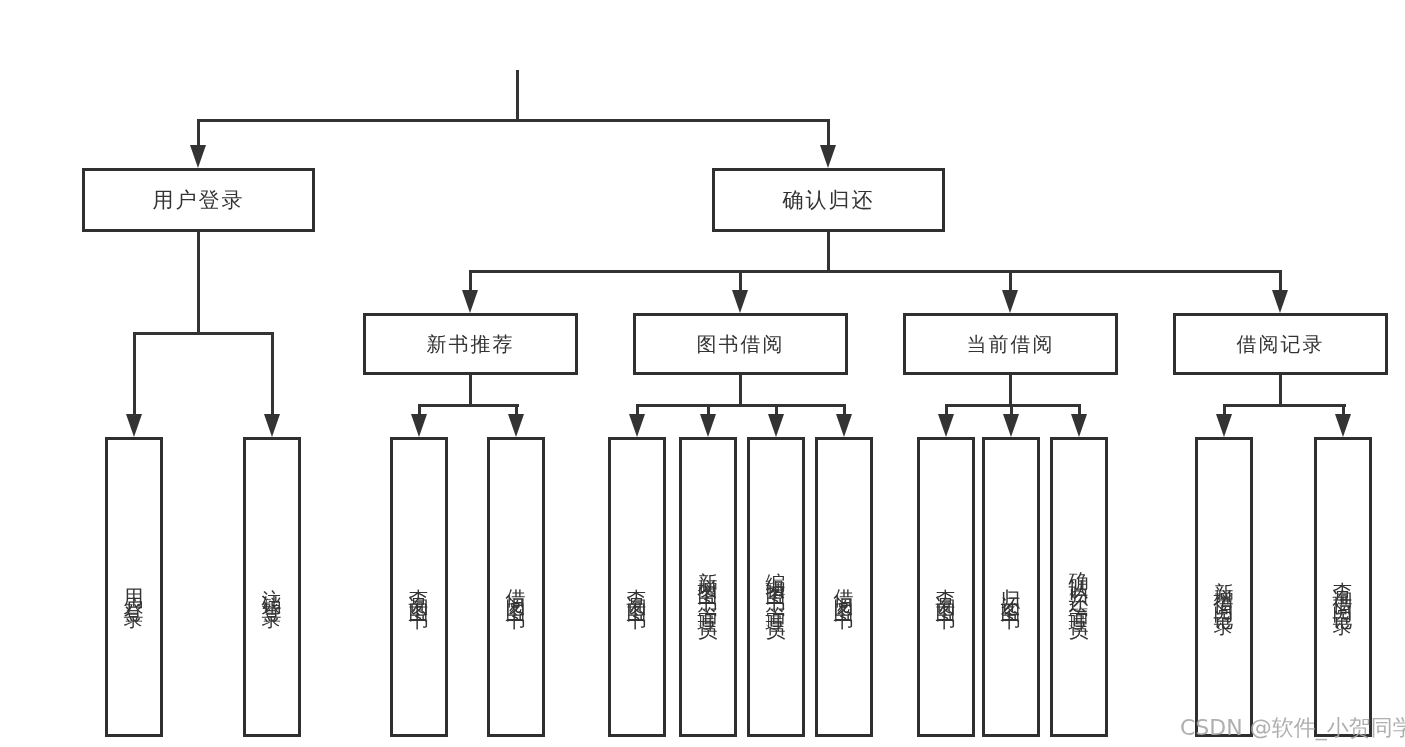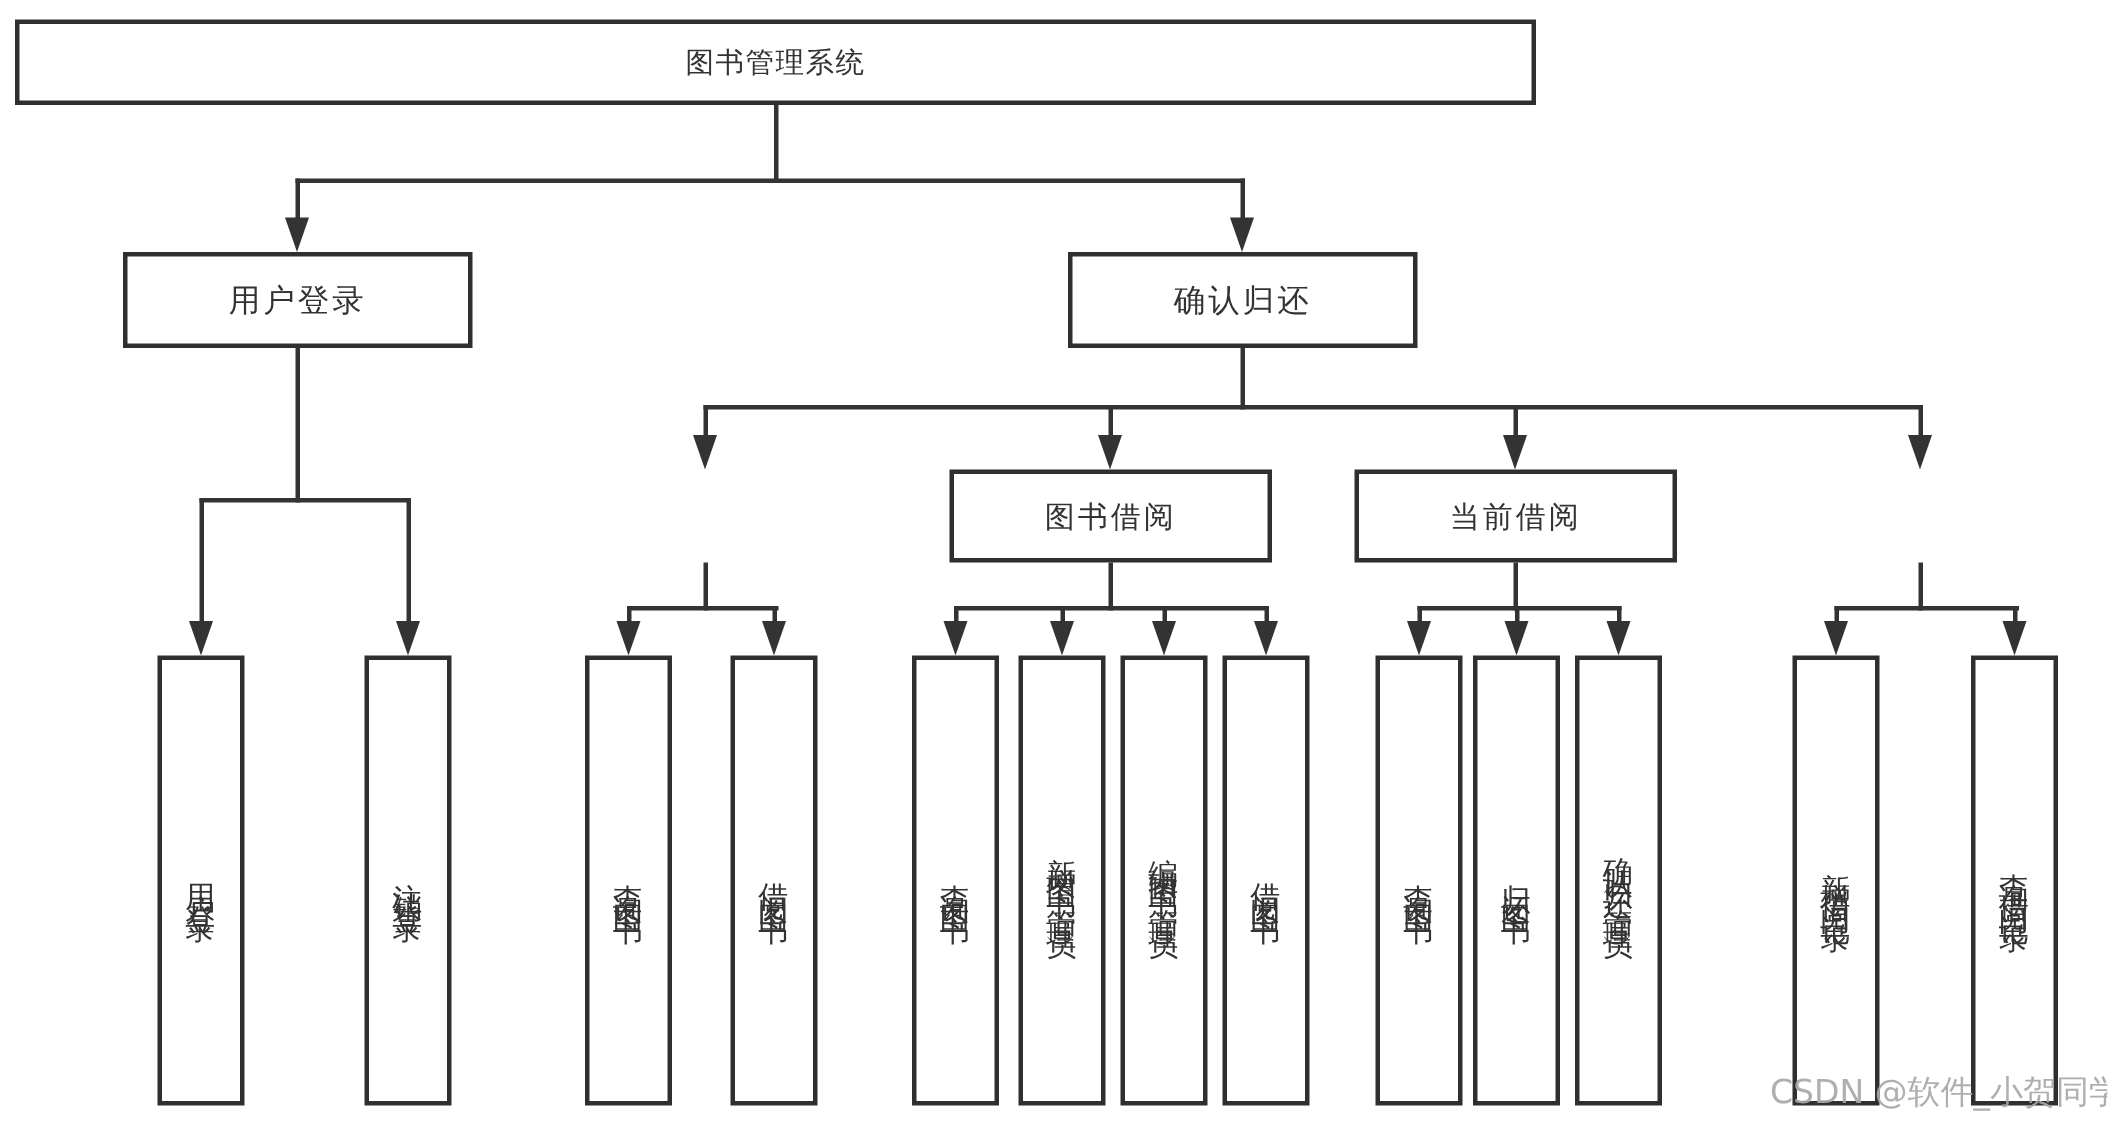--- a/index.html
+++ b/index.html
@@ -33,23 +33,20 @@
   .watermark{
     position:absolute;left:1180px;top:713px;z-index:10;
     font-size:22px;color:rgba(168,168,168,0.92);white-space:nowrap;
   }
 </style>
 </head>
 <body>
 
 <div class="canvas">
 
-  <div class="node node-root" style="left:10px;top:13px;width:1014px;height:57px;">
-    <span>图书管理系统</span>
-  </div>
 
   <div class="v" style="left:516px;top:70px;height:52px;"></div>
   <div class="h" style="left:197px;top:119px;width:633px;"></div>
   <div class="v" style="left:197px;top:119px;height:30px;"></div>
   <div class="arrow" style="left:190px;top:145px;"></div>
   <div class="v" style="left:827px;top:119px;height:30px;"></div>
   <div class="arrow" style="left:820px;top:145px;"></div>
 
   <div class="node node-l2" style="left:82px;top:168px;width:233px;height:64px;">
     <span>用户登录</span>
@@ -69,25 +66,31 @@
   <div class="h" style="left:469px;top:270px;width:813px;"></div>
   <div class="v" style="left:469px;top:270px;height:24px;"></div>
   <div class="arrow" style="left:462px;top:290px;"></div>
   <div class="v" style="left:739px;top:270px;height:24px;"></div>
   <div class="arrow" style="left:732px;top:290px;"></div>
   <div class="v" style="left:1009px;top:270px;height:24px;"></div>
   <div class="arrow" style="left:1002px;top:290px;"></div>
   <div class="v" style="left:1279px;top:270px;height:24px;"></div>
   <div class="arrow" style="left:1272px;top:290px;"></div>
 
+  <div class="node node-l3" style="left:363px;top:313px;width:215px;height:62px;">
+    <span>新书推荐</span>
+  </div>
   <div class="node node-l3" style="left:633px;top:313px;width:215px;height:62px;">
     <span>图书借阅</span>
   </div>
   <div class="node node-l3" style="left:903px;top:313px;width:215px;height:62px;">
     <span>当前借阅</span>
+  </div>
+  <div class="node node-l3" style="left:1173px;top:313px;width:215px;height:62px;">
+    <span>借阅记录</span>
   </div>
 
   <div class="v" style="left:469px;top:375px;height:32px;"></div>
   <div class="h" style="left:418px;top:404px;width:101px;"></div>
   <div class="v" style="left:418px;top:404px;height:14px;"></div>
   <div class="arrow" style="left:411px;top:414px;"></div>
   <div class="v" style="left:515px;top:404px;height:14px;"></div>
   <div class="arrow" style="left:508px;top:414px;"></div>
 
   <div class="v" style="left:739px;top:375px;height:32px;"></div>

